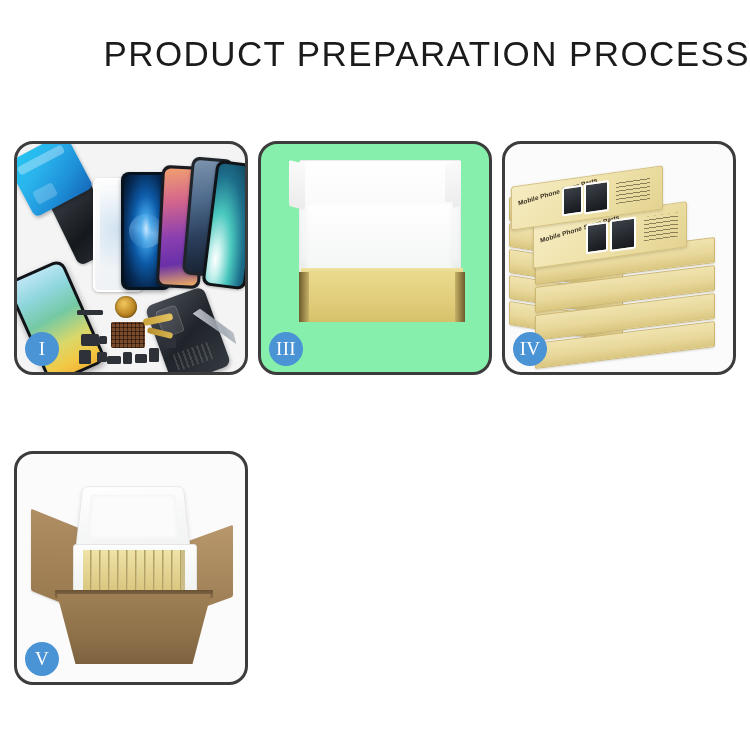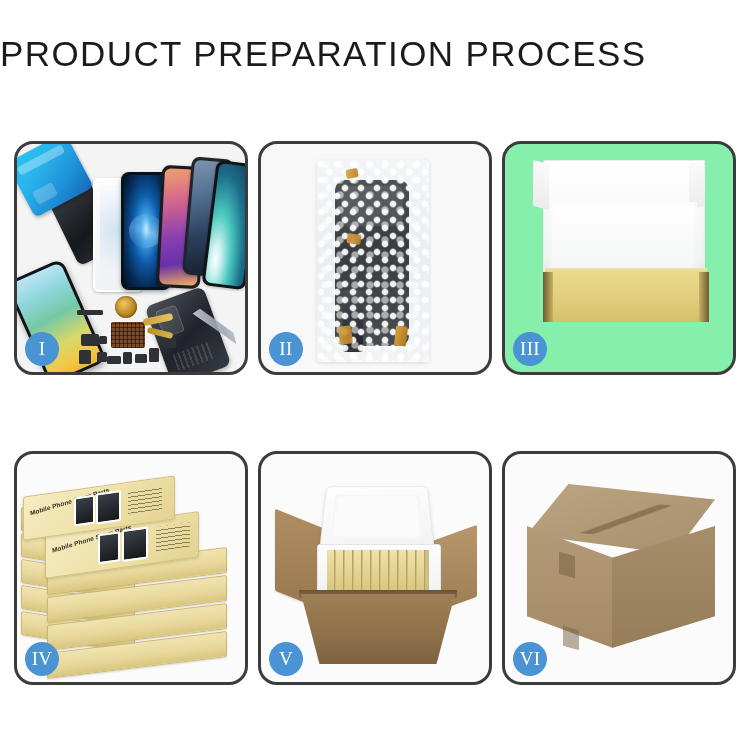--- a/index.html
+++ b/index.html
@@ -21,21 +21,21 @@
     height: 750px;
     background: #ffffff;
   }
 
   
   .header {
     position: absolute;
     top: 34px;
     left: 0;
     width: 750px;
-    text-align: left;
+    text-align: right;
   }
   .title {
     font-family: "Liberation Sans", sans-serif;
     font-size: 35px;
     font-weight: 400;
     letter-spacing: 1.4px;
     color: #1b1b1b;
     line-height: 40px;
     white-space: nowrap;
   }
@@ -571,35 +571,20 @@
           <div class="p1-chipgrid"></div>
           <div class="p1-coil"></div>
           <div class="p1-flex"></div>
           <div class="p1-flex2"></div>
         </div>
         <div class="p1-tweezer"></div>
       </div>
       <div class="badge">I</div>
     </div>
 
-    <div class="panel p2">
-      <div class="panel-stage">
-        <div class="p2-bag">
-          <div class="p2-inner"></div>
-          <div class="p2-strip"></div>
-          <div class="p2-bubbles"></div>
-          <div class="p2-bubbles2"></div>
-          <div class="p2-tapeA"></div>
-          <div class="p2-tapeB"></div>
-          <div class="p2-tapeC"></div>
-          <div class="p2-tapeD"></div>
-        </div>
-      </div>
-      <div class="badge">II</div>
-    </div>
 
     <div class="panel p3">
       <div class="panel-stage">
         <div class="p3-lidback"></div>
         <div class="p3-lidflapL"></div>
         <div class="p3-lidflapR"></div>
         <div class="p3-foam"></div>
         <div class="p3-wrap"></div>
         <div class="p3-boxtoprim"></div>
         <div class="p3-boxfront"></div>
@@ -658,26 +643,15 @@
             <i style="left:72px;"></i>
           <i style="left:81px;"></i>
             <i style="left:90px;"></i>
         </div>
         <div class="p5-bodytop"></div>
         <div class="p5-body"></div>
       </div>
       <div class="badge">V</div>
     </div>
 
-    <div class="panel p6">
-      <div class="panel-stage">
-        <div class="p6-top"></div>
-        <div class="p6-seam"></div>
-        <div class="p6-left"></div>
-        <div class="p6-right"></div>
-        <div class="p6-tape1"></div>
-        <div class="p6-tape2"></div>
-      </div>
-      <div class="badge">VI</div>
-    </div>
 
   </div>
 </div>
 
 </body></html>

